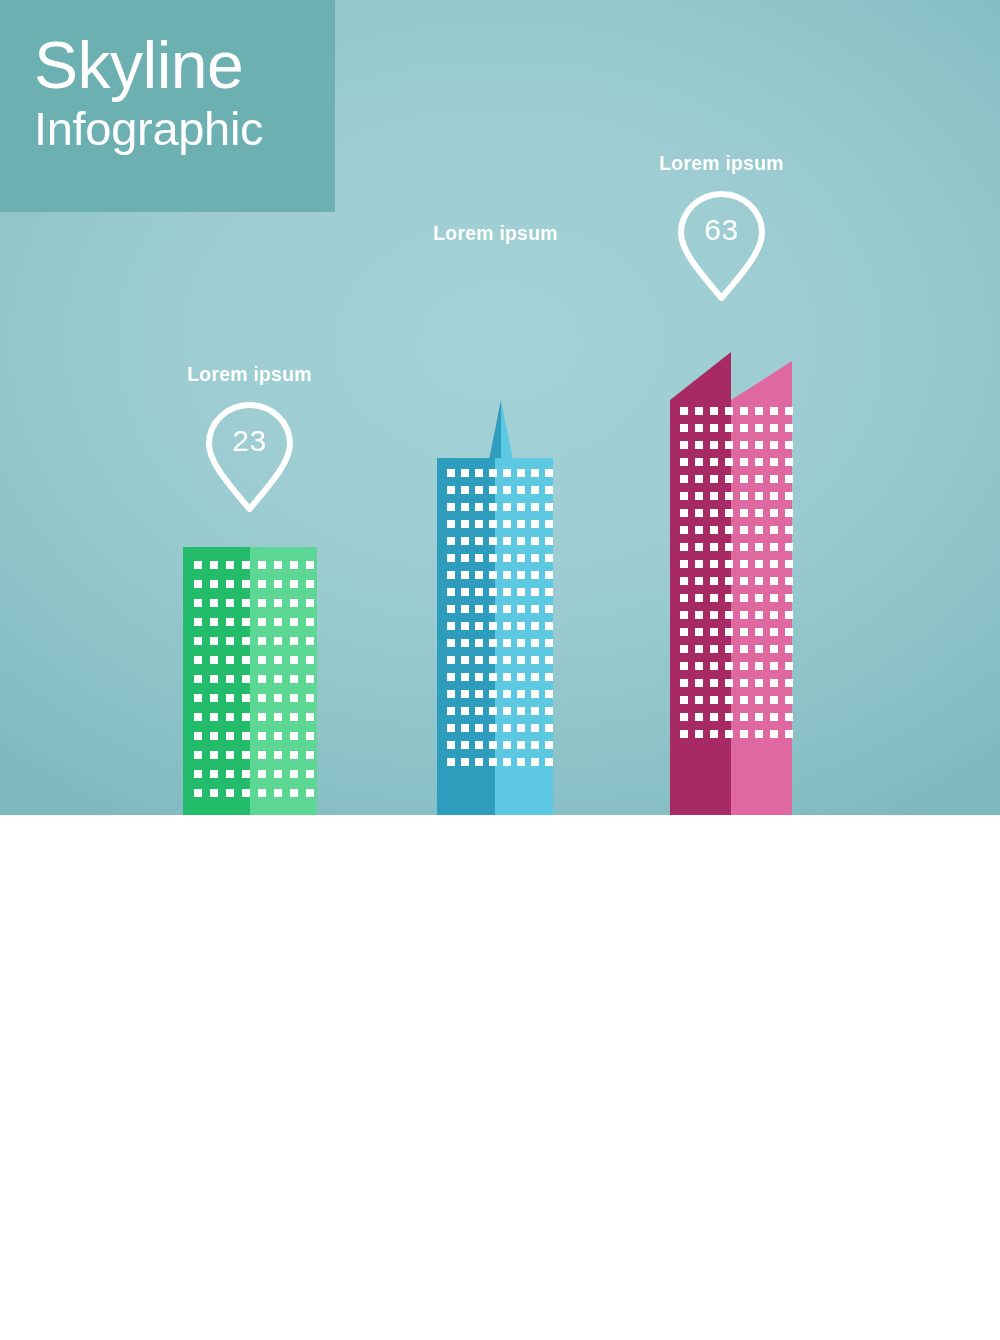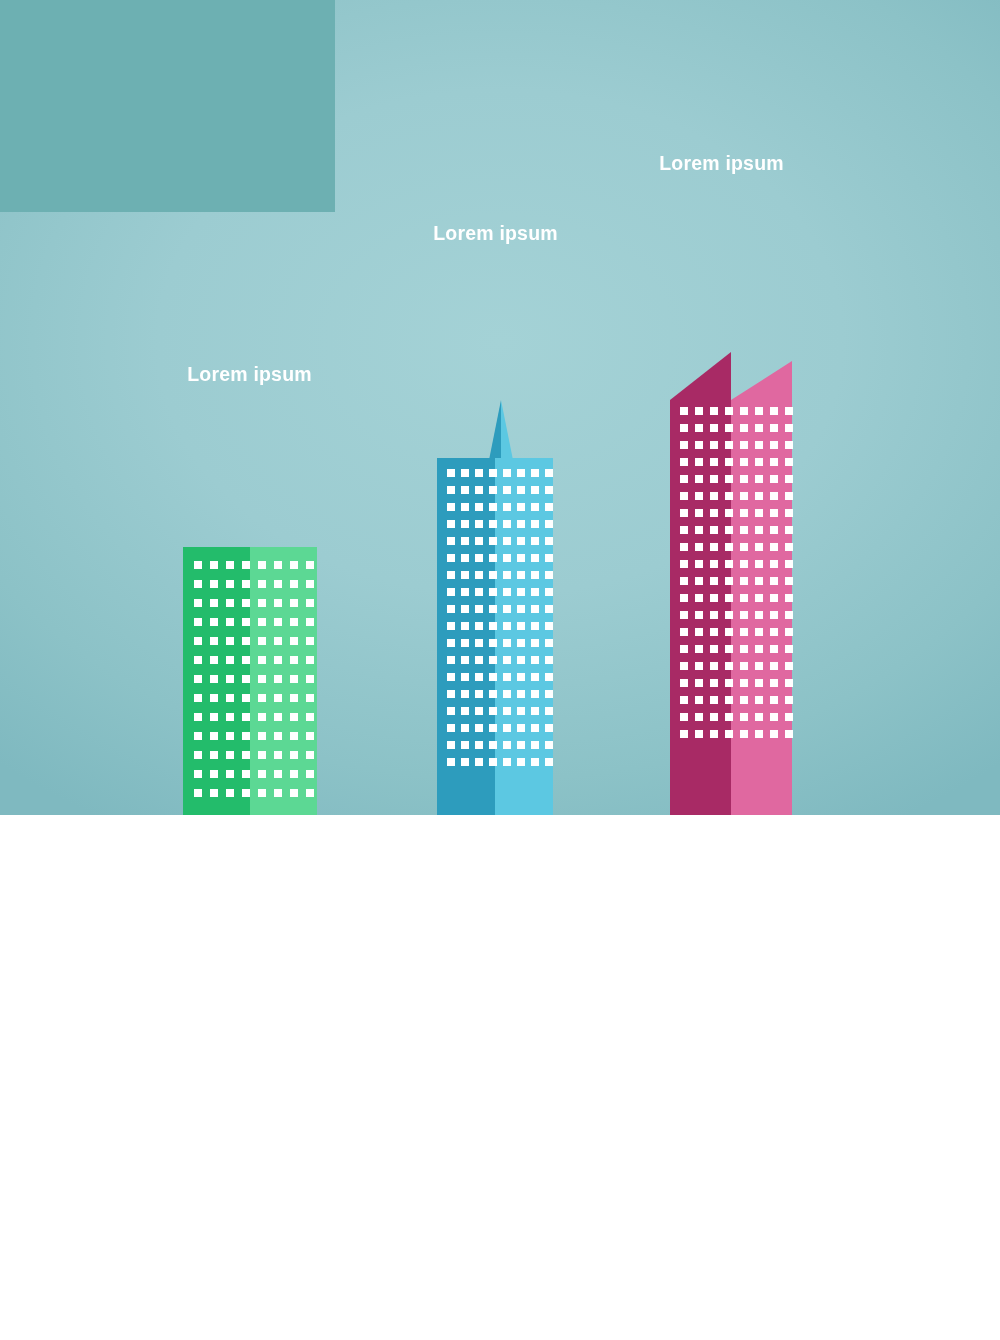--- a/index.html
+++ b/index.html
@@ -87,20 +87,22 @@
   .lower{position:absolute;left:0;top:815px;width:1000px;height:525px;background:#ffffff;}
 </style>
 </head>
 <body>
 
 <div class="page">
 
   <div class="sky">
 
     <div class="title-panel">
+      <div class="title-main">Skyline</div>
+      <div class="title-sub">Infographic</div>
     </div>
 
     <div class="bldg" id="bldg-green">
       <div class="half L"></div>
       <div class="half R"></div>
       <div class="winwrap" style="padding-top: 14px; padding-left: 11px; gap: 11px 8px; width: 120px;">
           <div class="win" style="width: 8px; height: 8px;"></div>
           <div class="win" style="width: 8px; height: 8px;"></div>
           <div class="win" style="width: 8px; height: 8px;"></div>
           <div class="win" style="width: 8px; height: 8px;"></div>
@@ -525,28 +527,40 @@
           <div class="win" style="width: 8px; height: 8px;"></div>
           <div class="win" style="width: 8px; height: 8px;"></div>
           <div class="win" style="width: 8px; height: 8px;"></div>
           <div class="win" style="width: 8px; height: 8px;"></div>
           <div class="win" style="width: 8px; height: 8px;"></div>
         </div>
     </div>
 
     <div class="marker" id="marker-green">
       <div class="marker-label">Lorem ipsum</div>
+      <div class="pin">
+        <svg width="143" height="118" viewBox="0 0 143 118" aria-hidden="true">
+          <path d="M71.5 7 C 94 7 112 24.5 112 46 C 112 62 98 80 71.5 111 C 45 80 31 62 31 46 C 31 24.5 49 7 71.5 7 Z" fill="none" stroke="#ffffff" stroke-width="6" stroke-linejoin="round"></path>
+        </svg>
+        <div class="pin-value">23</div>
+      </div>
     </div>
 
     <div class="marker" id="marker-blue">
       <div class="marker-label">Lorem ipsum</div>
     </div>
 
     <div class="marker" id="marker-pink">
       <div class="marker-label">Lorem ipsum</div>
+      <div class="pin">
+        <svg width="143" height="118" viewBox="0 0 143 118" aria-hidden="true">
+          <path d="M71.5 7 C 94 7 112 24.5 112 46 C 112 62 98 80 71.5 111 C 45 80 31 62 31 46 C 31 24.5 49 7 71.5 7 Z" fill="none" stroke="#ffffff" stroke-width="6" stroke-linejoin="round"></path>
+        </svg>
+        <div class="pin-value">63</div>
+      </div>
     </div>
 
   </div>
 
   <div class="lower">
 
     
 
     
 

